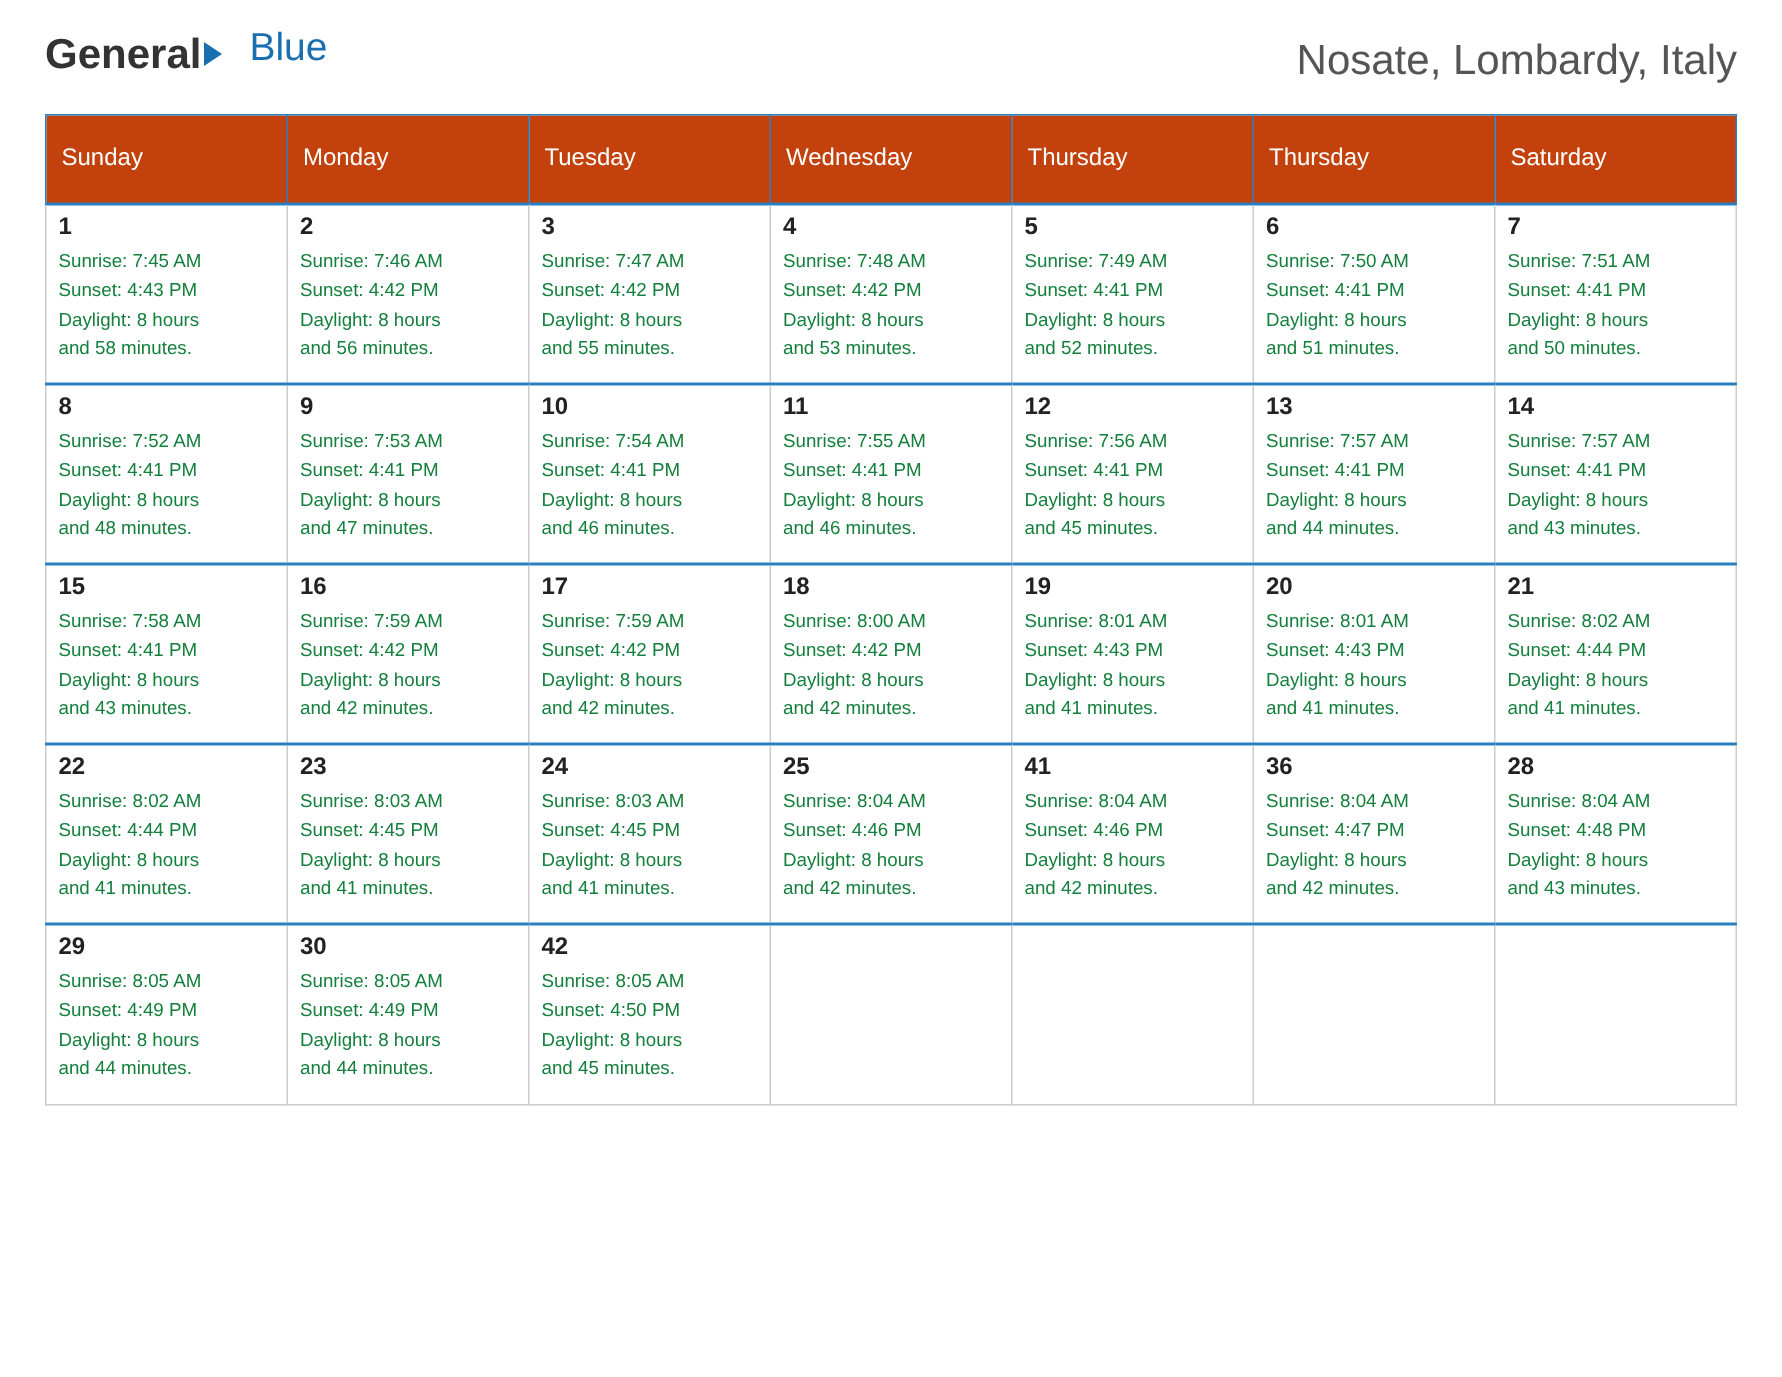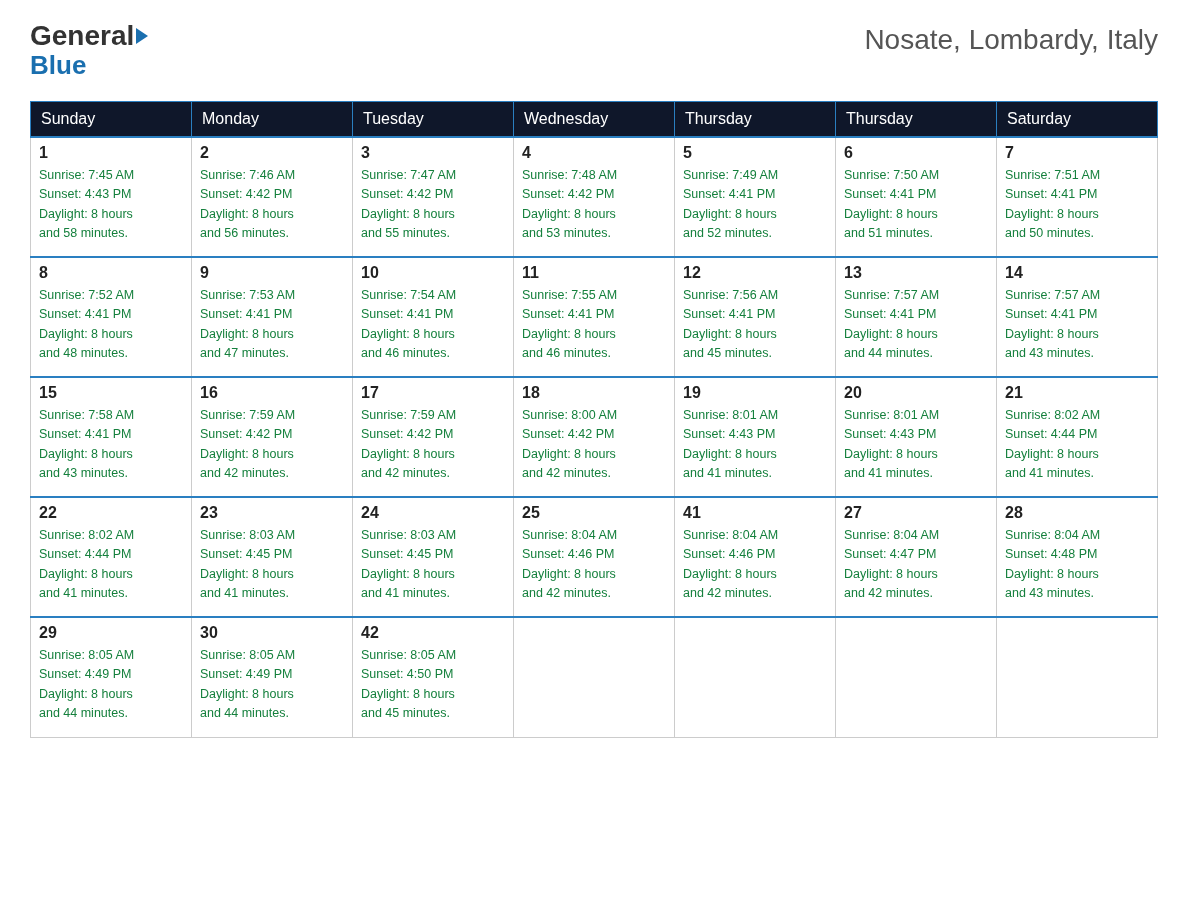--- a/index.html
+++ b/index.html
@@ -11,53 +11,53 @@
       min-height: 918px;
     }
     .header {
       display: flex;
       justify-content: space-between;
       align-items: flex-start;
       margin-bottom: 20px;
     }
     .logo {
       display: flex;
-      flex-direction: column;
       align-items: flex-start;
     }
     .logo-blue-line {
       color: #1a6faf;
       font-size: 26px;
-      font-weight: bold;
+      font-weight: normal;
       margin-top: -4px;
+      margin-left: 16px;
     }
     .title-block {
       text-align: right;
     }
     .month-year {
       font-size: 52px;
       font-weight: normal;
       color: #222;
       line-height: 1.1;
     }
     .location {
       font-size: 28px;
       color: #555;
       margin-top: 4px;
     }
     table {
       width: 100%;
       border-collapse: collapse;
     }
     thead th {
-      background-color: #0f172a;
+      background-color: #c2410c;
       color: #fff;
       font-size: 16px;
       font-weight: normal;
-      padding: 8px 10px;
+      padding: 20px 10px;
       text-align: left;
       border: 1px solid #2a7fc1;
     }
     tbody td {
       border: 1px solid #ccc;
       vertical-align: top;
       padding: 6px 8px;
       font-size: 13px;
       color: #333;
       width: 14.28%;
@@ -376,21 +376,21 @@
         <td>
         <span class="day-number">41</span>
         <div class="day-info">
           Sunrise: 8:04 AM<br>
           Sunset: 4:46 PM<br>
           Daylight: 8 hours<br>
           and 42 minutes.
         </div>
       </td>
         <td>
-        <span class="day-number">27</span>
+        <span class="day-number">36</span>
         <div class="day-info">
           Sunrise: 8:04 AM<br>
           Sunset: 4:47 PM<br>
           Daylight: 8 hours<br>
           and 42 minutes.
         </div>
       </td>
         <td>
         <span class="day-number">28</span>
         <div class="day-info">

